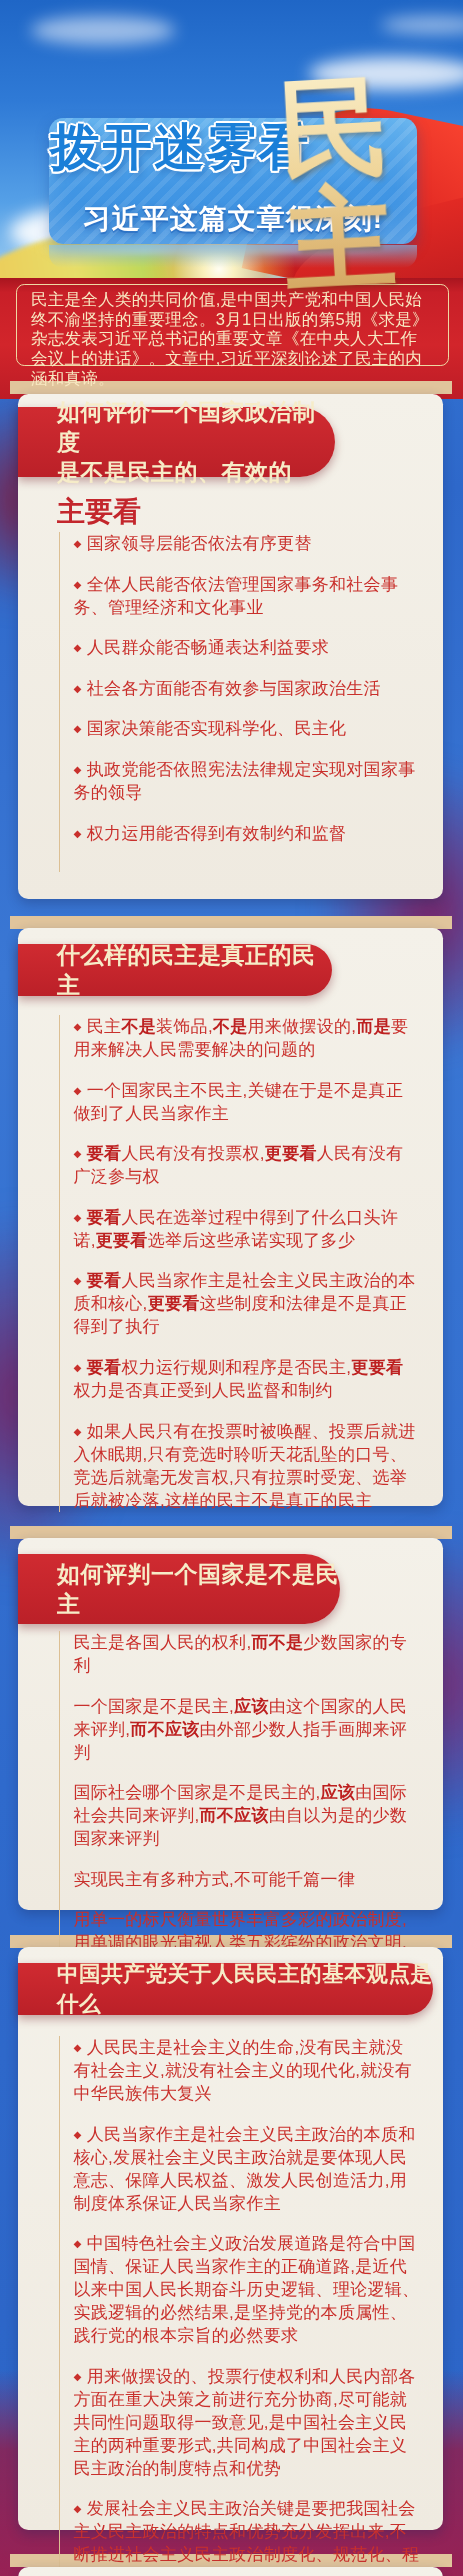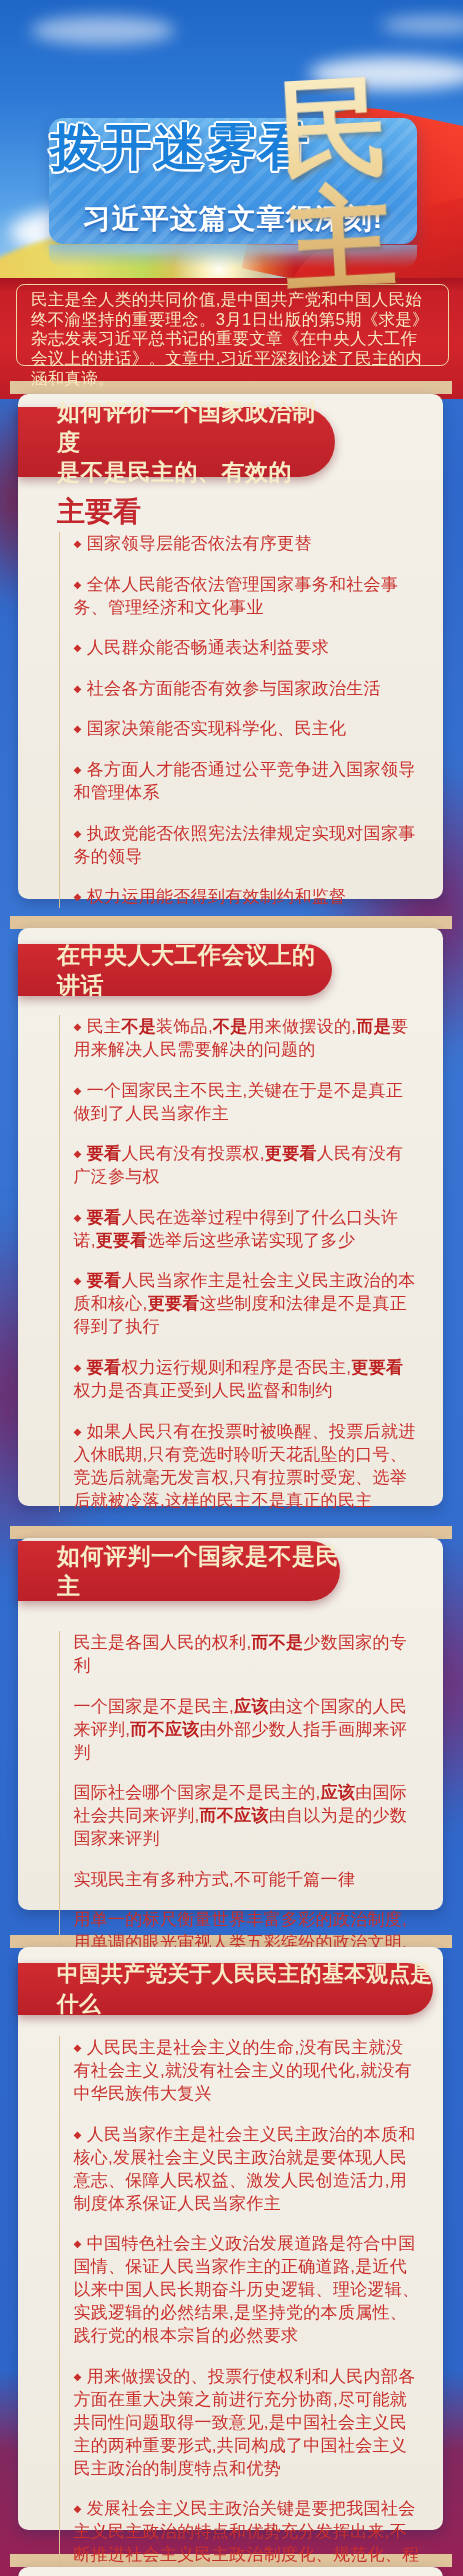--- a/index.html
+++ b/index.html
@@ -107,43 +107,42 @@
       <div>如何评价一个国家政治制度</div>
       <div>是不是民主的、有效的</div>
     </div>
     <div class="lead" style="top:99px">主要看</div>
     <div class="body" style="top:138px;min-height:340px">
       <div class="item"><span class="mk">◆</span><span><span>国家领导层能否依法有序更替</span></span></div>
       <div class="item"><span class="mk">◆</span><span><span>全体人民能否依法管理国家事务和社会事务、管理经济和文化事业</span></span></div>
       <div class="item"><span class="mk">◆</span><span><span>人民群众能否畅通表达利益要求</span></span></div>
       <div class="item"><span class="mk">◆</span><span><span>社会各方面能否有效参与国家政治生活</span></span></div>
       <div class="item"><span class="mk">◆</span><span><span>国家决策能否实现科学化、民主化</span></span></div>
-      <div class="item"><span class="mk">◆</span><span><span>各方面人才能否通过公平竞争进入国家领导和管理体系</span></span></div>
       <div class="item"><span class="mk">◆</span><span><span>执政党能否依照宪法法律规定实现对国家事务的领导</span></span></div>
       <div class="item"><span class="mk">◆</span><span><span>权力运用能否得到有效制约和监督</span></span></div>
     </div>
   </section>
 
   <section class="card" style="top:928px;height:578px">
     <div class="pill" style="top:15.5px;width:314px;height:52px">
-      <div>在中央人大工作会议上的讲话</div>
+      <div>什么样的民主是真正的民主</div>
     </div>
     <div class="body" style="top:87px;min-height:469px">
       <div class="item"><span class="mk">◆</span><span><span>民主</span><span class="b">不是</span><span>装饰品,</span><span class="b">不是</span><span>用来做摆设的,</span><span class="b">而是</span><span>要用来解决人民需要解决的问题的</span></span></div>
       <div class="item"><span class="mk">◆</span><span><span>一个国家民主不民主,关键在于是不是真正做到了人民当家作主</span></span></div>
       <div class="item"><span class="mk">◆</span><span><span class="b">要看</span><span>人民有没有投票权,</span><span class="b">更要看</span><span>人民有没有广泛参与权</span></span></div>
       <div class="item"><span class="mk">◆</span><span><span class="b">要看</span><span>人民在选举过程中得到了什么口头许诺,</span><span class="b">更要看</span><span>选举后这些承诺实现了多少</span></span></div>
       <div class="item"><span class="mk">◆</span><span><span class="b">要看</span><span>人民当家作主是社会主义民主政治的本质和核心,</span><span class="b">更要看</span><span>这些制度和法律是不是真正得到了执行</span></span></div>
       <div class="item"><span class="mk">◆</span><span><span class="b">要看</span><span>权力运行规则和程序是否民主,</span><span class="b">更要看</span><span>权力是否真正受到人民监督和制约</span></span></div>
       <div class="item"><span class="mk">◆</span><span><span>如果人民只有在投票时被唤醒、投票后就进入休眠期,只有竞选时聆听天花乱坠的口号、竞选后就毫无发言权,只有拉票时受宠、选举后就被冷落,这样的民主不是真正的民主</span></span></div>
     </div>
   </section>
 
   <section class="card" style="top:1538px;height:372px">
-    <div class="pill" style="top:3px;width:322px;height:60px">
+    <div class="pill" style="top:16px;width:322px;height:70px">
       <div>如何评判一个国家是不是民主</div>
     </div>
     <div class="body" style="top:93px;min-height:258px">
       <div class="item"><span><span>民主是各国人民的权利,</span><span class="b">而不是</span><span>少数国家的专利</span></span></div>
       <div class="item"><span><span>一个国家是不是民主,</span><span class="b">应该</span><span>由这个国家的人民来评判,</span><span class="b">而不应该</span><span>由外部少数人指手画脚来评判</span></span></div>
       <div class="item"><span><span>国际社会哪个国家是不是民主的,</span><span class="b">应该</span><span>由国际社会共同来评判,</span><span class="b">而不应该</span><span>由自以为是的少数国家来评判</span></span></div>
       <div class="item"><span><span>实现民主有多种方式,不可能千篇一律</span></span></div>
       <div class="item"><span><span>用单一的标尺衡量世界丰富多彩的政治制度,用单调的眼光审视人类五彩缤纷的政治文明,本身就是不民主的</span></span></div>
     </div>
   </section>

